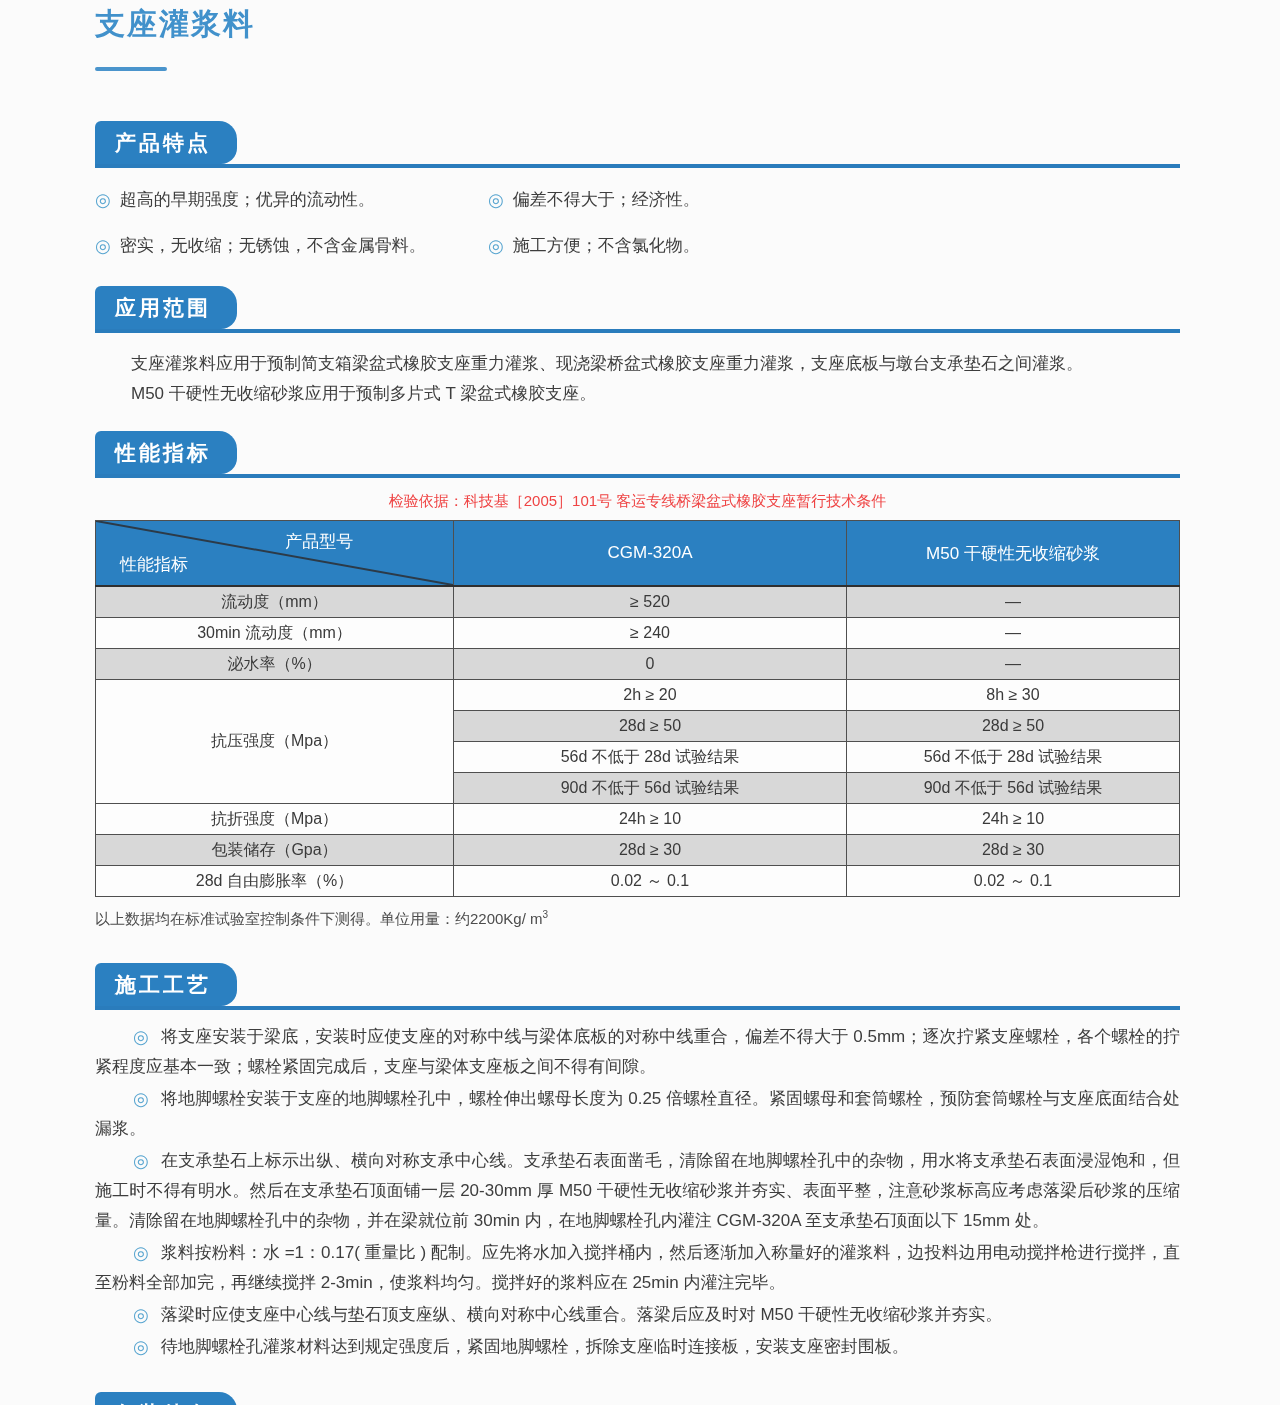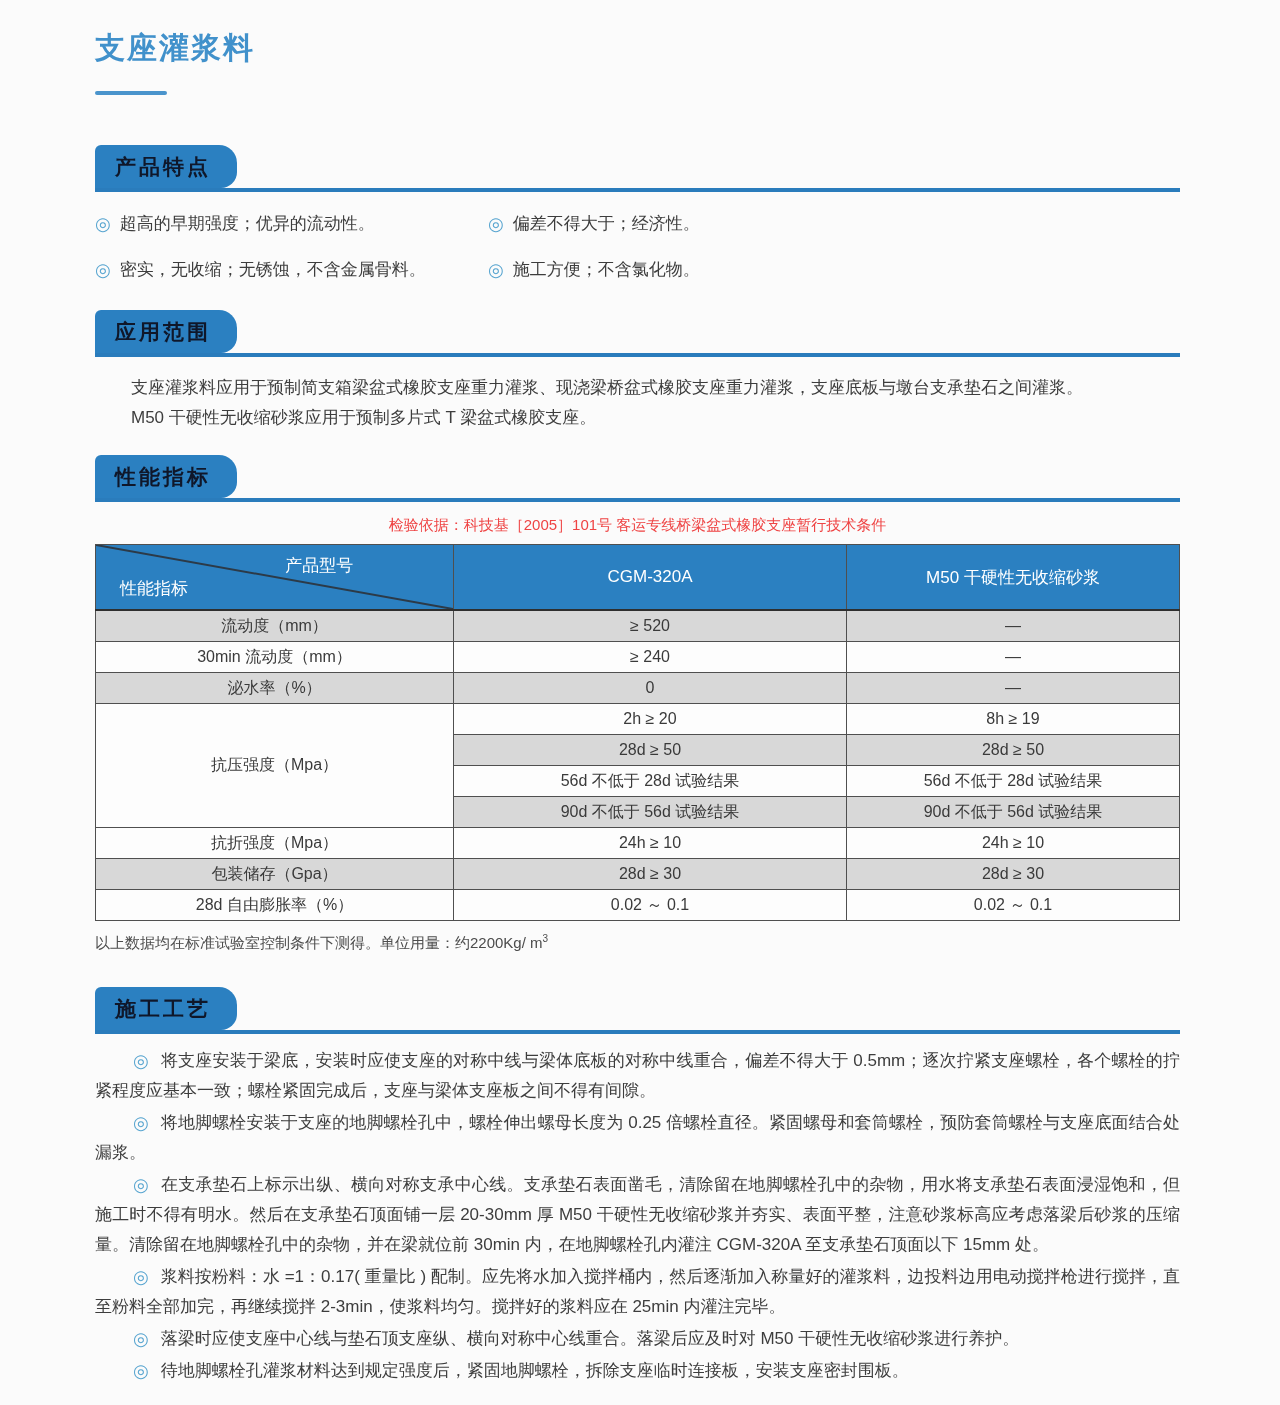--- a/index.html
+++ b/index.html
@@ -8,31 +8,31 @@
     background:#fbfbfb;
     font-family:"Liberation Sans","DejaVu Sans",sans-serif;
     color:#3d3d3d;
     -webkit-font-smoothing:antialiased;
   }
   .page{position:relative;width:1280px;height:1405px;overflow:hidden;background:#fbfbfb;}
   .content{padding:0 100px 0 95px;}
 
   
   .doc-title{
-    padding-top:28px;
+    padding-top:4px;
     font-size:30px;font-weight:bold;letter-spacing:2px;
     color:#4191cb;
   }
   .title-rule{width:72px;height:4px;background:#4a94cc;margin-top:22px;border-radius:2px;}
 
   
   .sec-head{border-bottom:4px solid #2a7cbc;font-size:0;}
   .sec-badge{
     display:inline-block;
-    background:#2b80c1;color:#0f172a;
+    background:#2b80c1;color:#ffffff;
     font-size:21px;font-weight:bold;letter-spacing:3px;
     padding:8px 26px 7px 20px;
     border-radius:6px 18px 16px 0;
   }
   .mt-features{margin-top:50px;}
   .mt-application{margin-top:28px;}
   .mt-performance{margin-top:22px;}
   .mt-construction{margin-top:34px;}
   .mt-packaging{margin-top:30px;}
 
@@ -141,21 +141,21 @@
           <td>—</td>
         </tr>
         <tr class="gray">
           <td>泌水率（%）</td>
           <td>0</td>
           <td>—</td>
         </tr>
         <tr class="white">
           <td rowspan="4" class="cell-white">抗压强度（Mpa）</td>
           <td>2h ≥ 20</td>
-          <td>8h ≥ 19</td>
+          <td>8h ≥ 30</td>
         </tr>
         <tr class="gray">
           <td>28d ≥ 50</td>
           <td>28d ≥ 50</td>
         </tr>
         <tr class="white">
           <td>56d 不低于 28d 试验结果</td>
           <td>56d 不低于 28d 试验结果</td>
         </tr>
         <tr class="gray">
@@ -184,21 +184,21 @@
     </div>
 
     <div class="sec-head mt-construction">
       <span class="sec-badge">施工工艺</span>
     </div>
     <div class="proc">
       <p><span class="bullet-ico">◎</span><span>将支座安装于梁底，安装时应使支座的对称中线与梁体底板的对称中线重合，偏差不得大于 0.5mm；逐次拧紧支座螺栓，各个螺栓的拧紧程度应基本一致；螺栓紧固完成后，支座与梁体支座板之间不得有间隙。</span></p>
       <p><span class="bullet-ico">◎</span><span>将地脚螺栓安装于支座的地脚螺栓孔中，螺栓伸出螺母长度为 0.25 倍螺栓直径。紧固螺母和套筒螺栓，预防套筒螺栓与支座底面结合处漏浆。</span></p>
       <p><span class="bullet-ico">◎</span><span>在支承垫石上标示出纵、横向对称支承中心线。支承垫石表面凿毛，清除留在地脚螺栓孔中的杂物，用水将支承垫石表面浸湿饱和，但施工时不得有明水。然后在支承垫石顶面铺一层 20-30mm 厚 M50 干硬性无收缩砂浆并夯实、表面平整，注意砂浆标高应考虑落梁后砂浆的压缩量。清除留在地脚螺栓孔中的杂物，并在梁就位前 30min 内，在地脚螺栓孔内灌注 CGM-320A 至支承垫石顶面以下 15mm 处。</span></p>
       <p><span class="bullet-ico">◎</span><span>浆料按粉料：水 =1：0.17( 重量比 ) 配制。应先将水加入搅拌桶内，然后逐渐加入称量好的灌浆料，边投料边用电动搅拌枪进行搅拌，直至粉料全部加完，再继续搅拌 2-3min，使浆料均匀。搅拌好的浆料应在 25min 内灌注完毕。</span></p>
-      <p><span class="bullet-ico">◎</span><span>落梁时应使支座中心线与垫石顶支座纵、横向对称中心线重合。落梁后应及时对 M50 干硬性无收缩砂浆进行养护。</span></p>
+      <p><span class="bullet-ico">◎</span><span>落梁时应使支座中心线与垫石顶支座纵、横向对称中心线重合。落梁后应及时对 M50 干硬性无收缩砂浆并夯实。</span></p>
       <p><span class="bullet-ico">◎</span><span>待地脚螺栓孔灌浆材料达到规定强度后，紧固地脚螺栓，拆除支座临时连接板，安装支座密封围板。</span></p>
     </div>
 
     <div class="sec-head mt-packaging">
       <span class="sec-badge">包装储存</span>
     </div>
 
   </div>
 </div>
 

